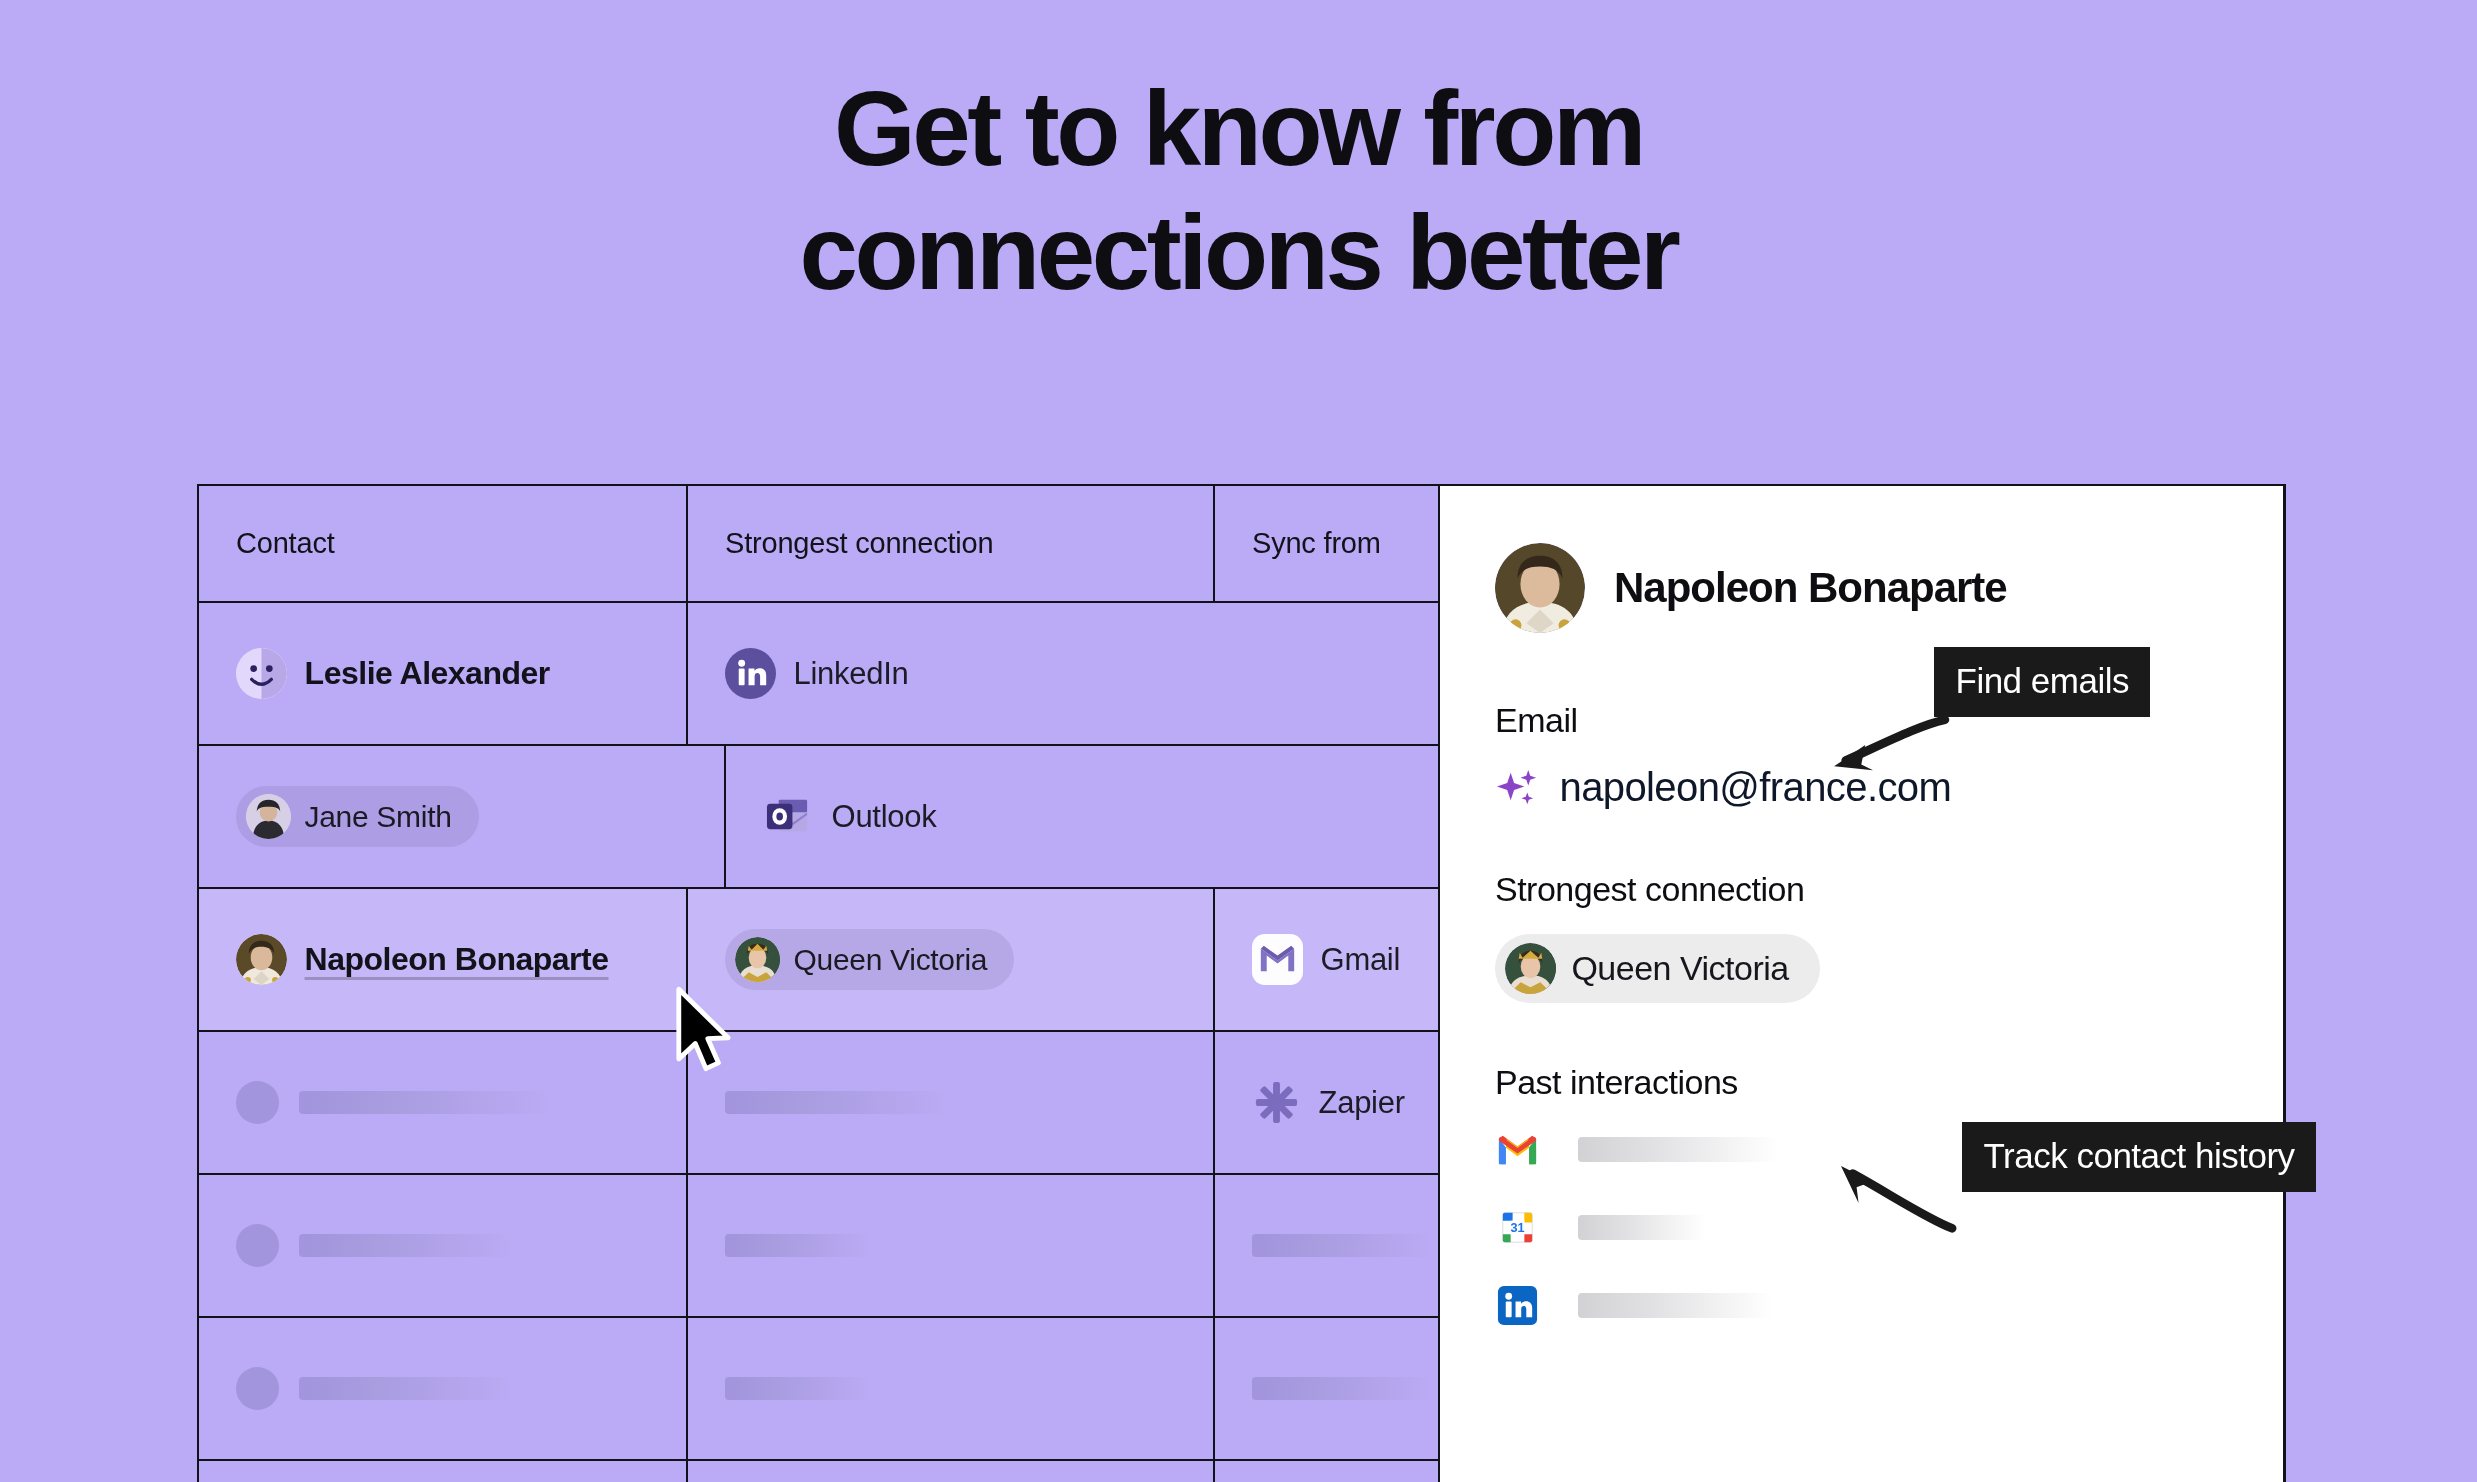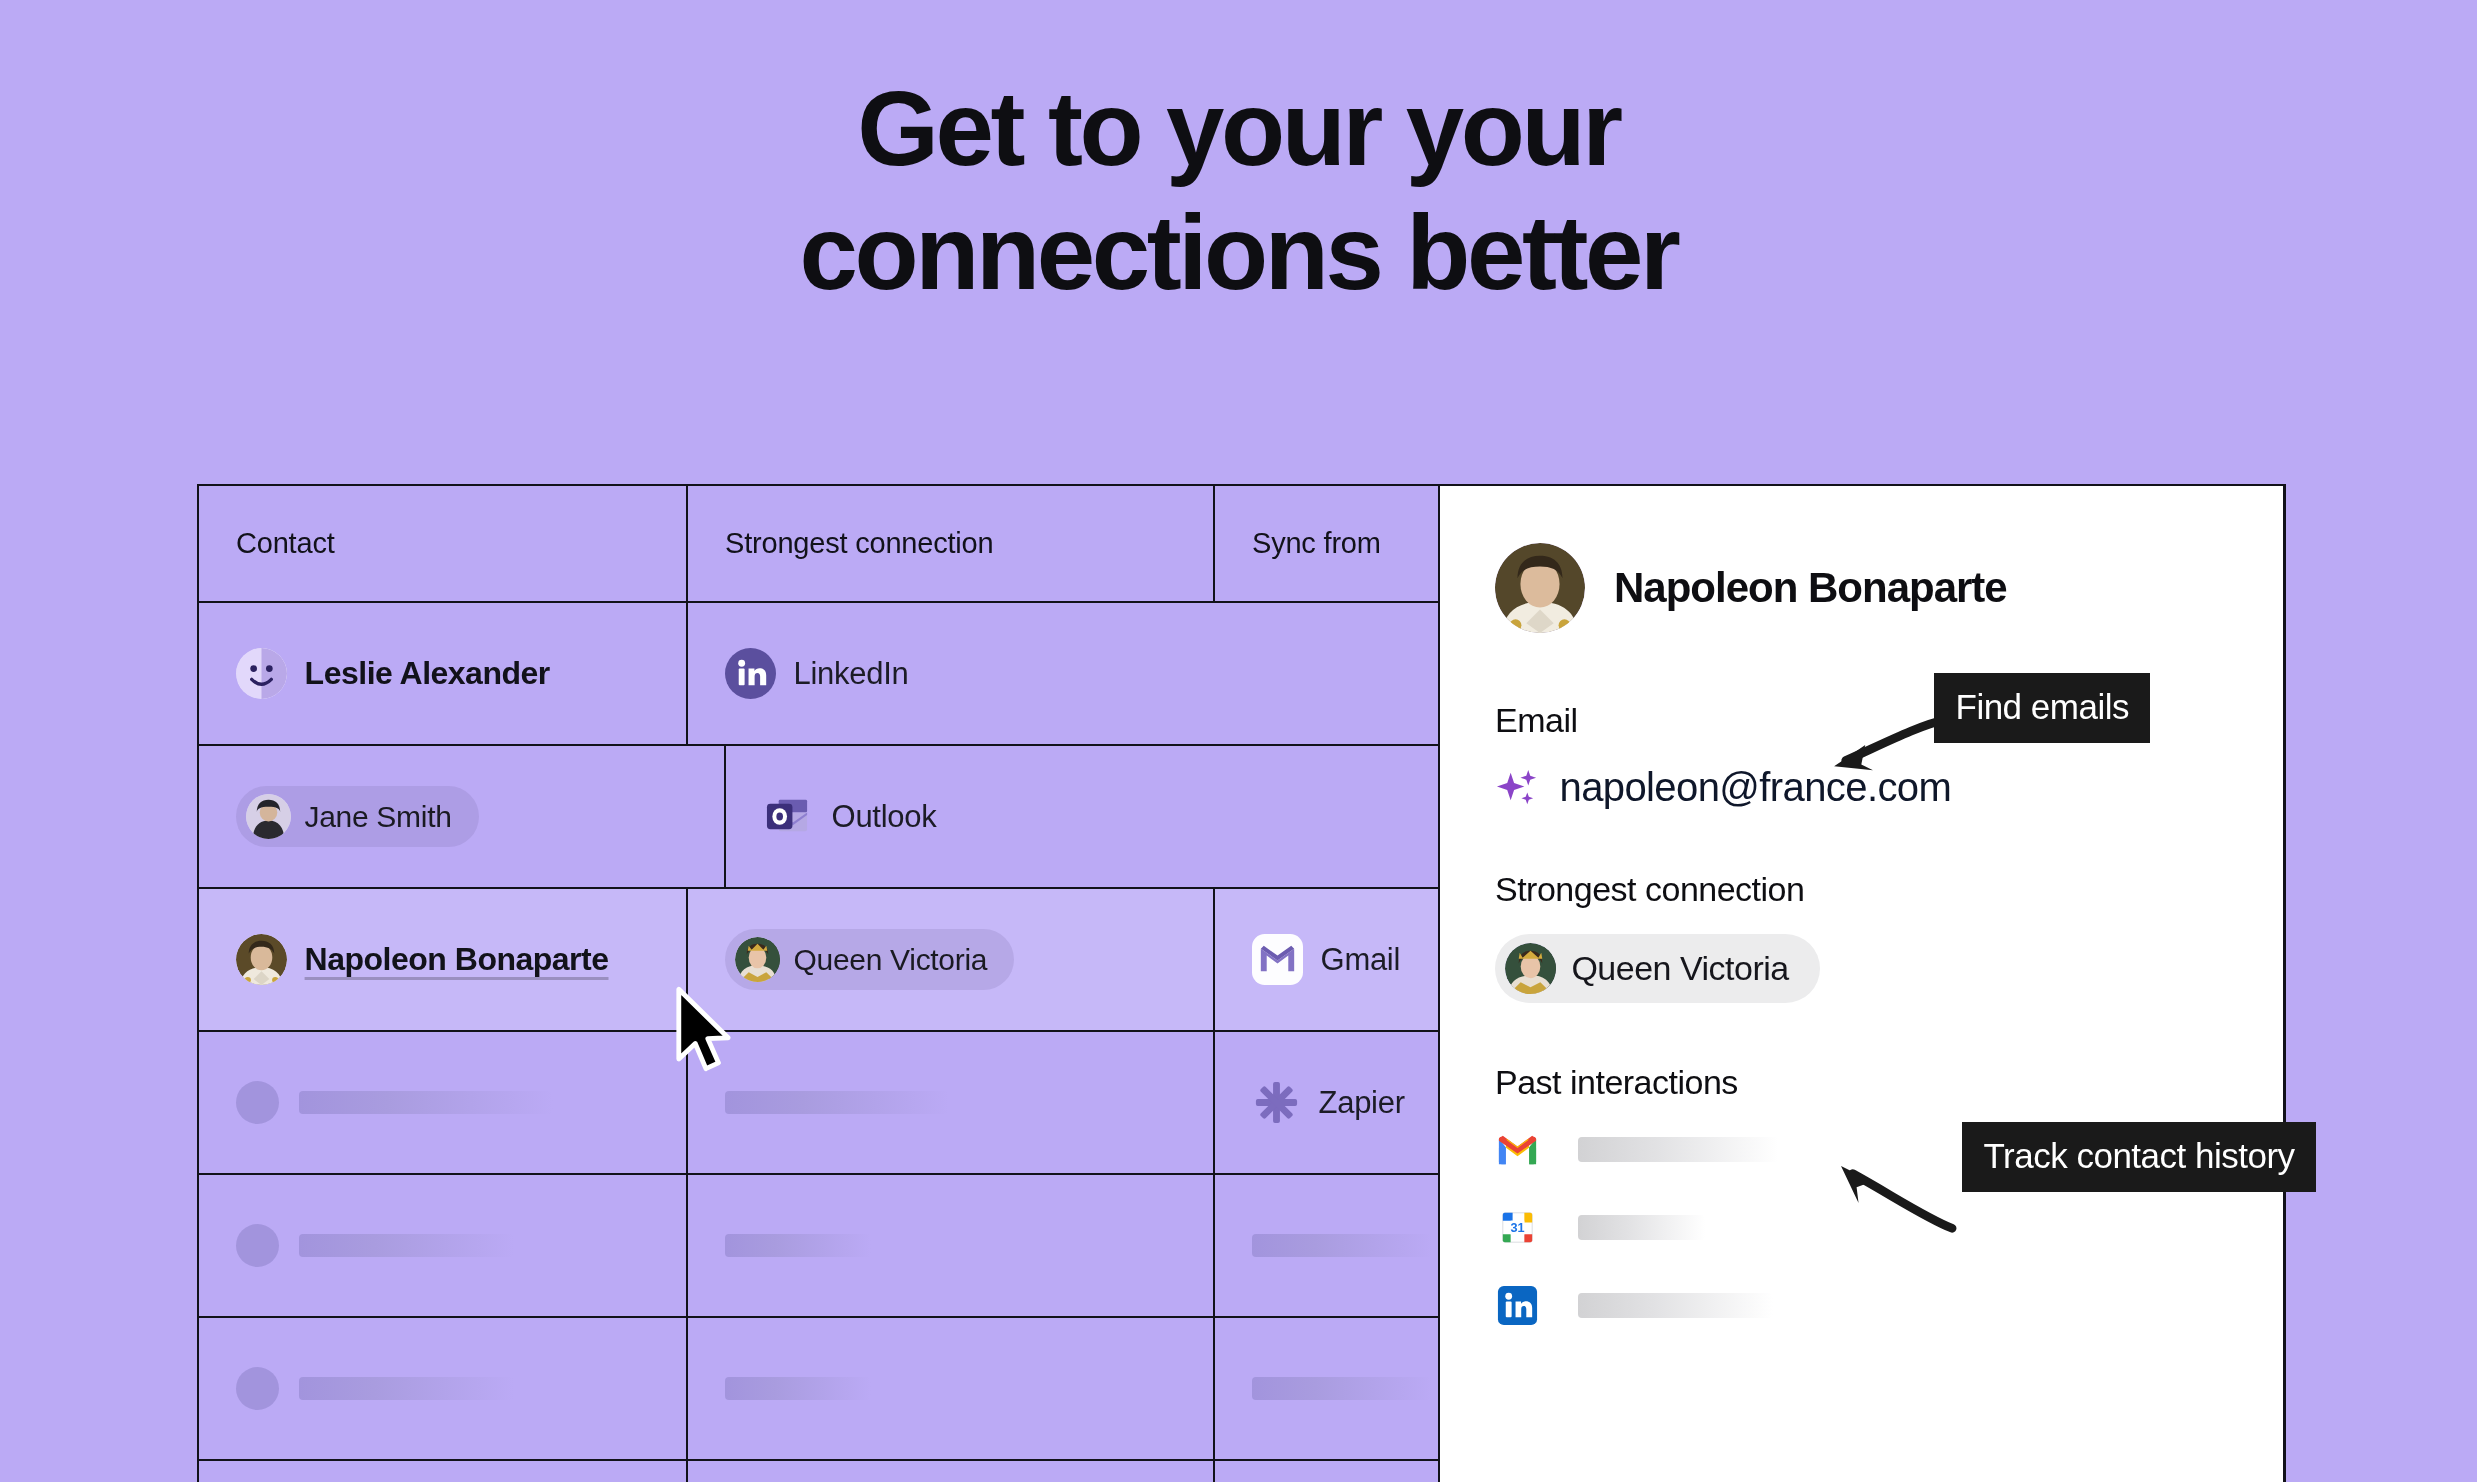--- a/index.html
+++ b/index.html
@@ -174,32 +174,32 @@
   .callout {
     position: absolute;
     background: #1a1a1a;
     color: #ffffff;
     font-size: 35px;
     letter-spacing: -0.5px;
     padding: 13.7px 21.5px 16.6px 21.5px;
     z-index: 40;
     white-space: nowrap;
   }
-  .callout-find { left: 1934px; top: 673px; }
+  .callout-find { left: 1934px; top: 647px; }
   .callout-track { left: 1962px; top: 1122px; }
   .arrow { position: absolute; z-index: 40; pointer-events: none; }
   .arrow-find { left: 1826px; top: 710px; width: 127px; height: 68px; }
   .arrow-track { left: 1835px; top: 1162px; width: 127px; height: 76px; }
 </style>
 </head>
 <body>
 
 <div class="hero">
   <h1>
-    <span>Get to your your</span>
+    <span>Get to know from</span>
     <span class="l2">connections better</span>
   </h1>
 </div>
 
 <div class="table">
 
   <div class="trow header">
     <div class="tcell c-contact">
       <span class="th">Contact</span>
     </div>

